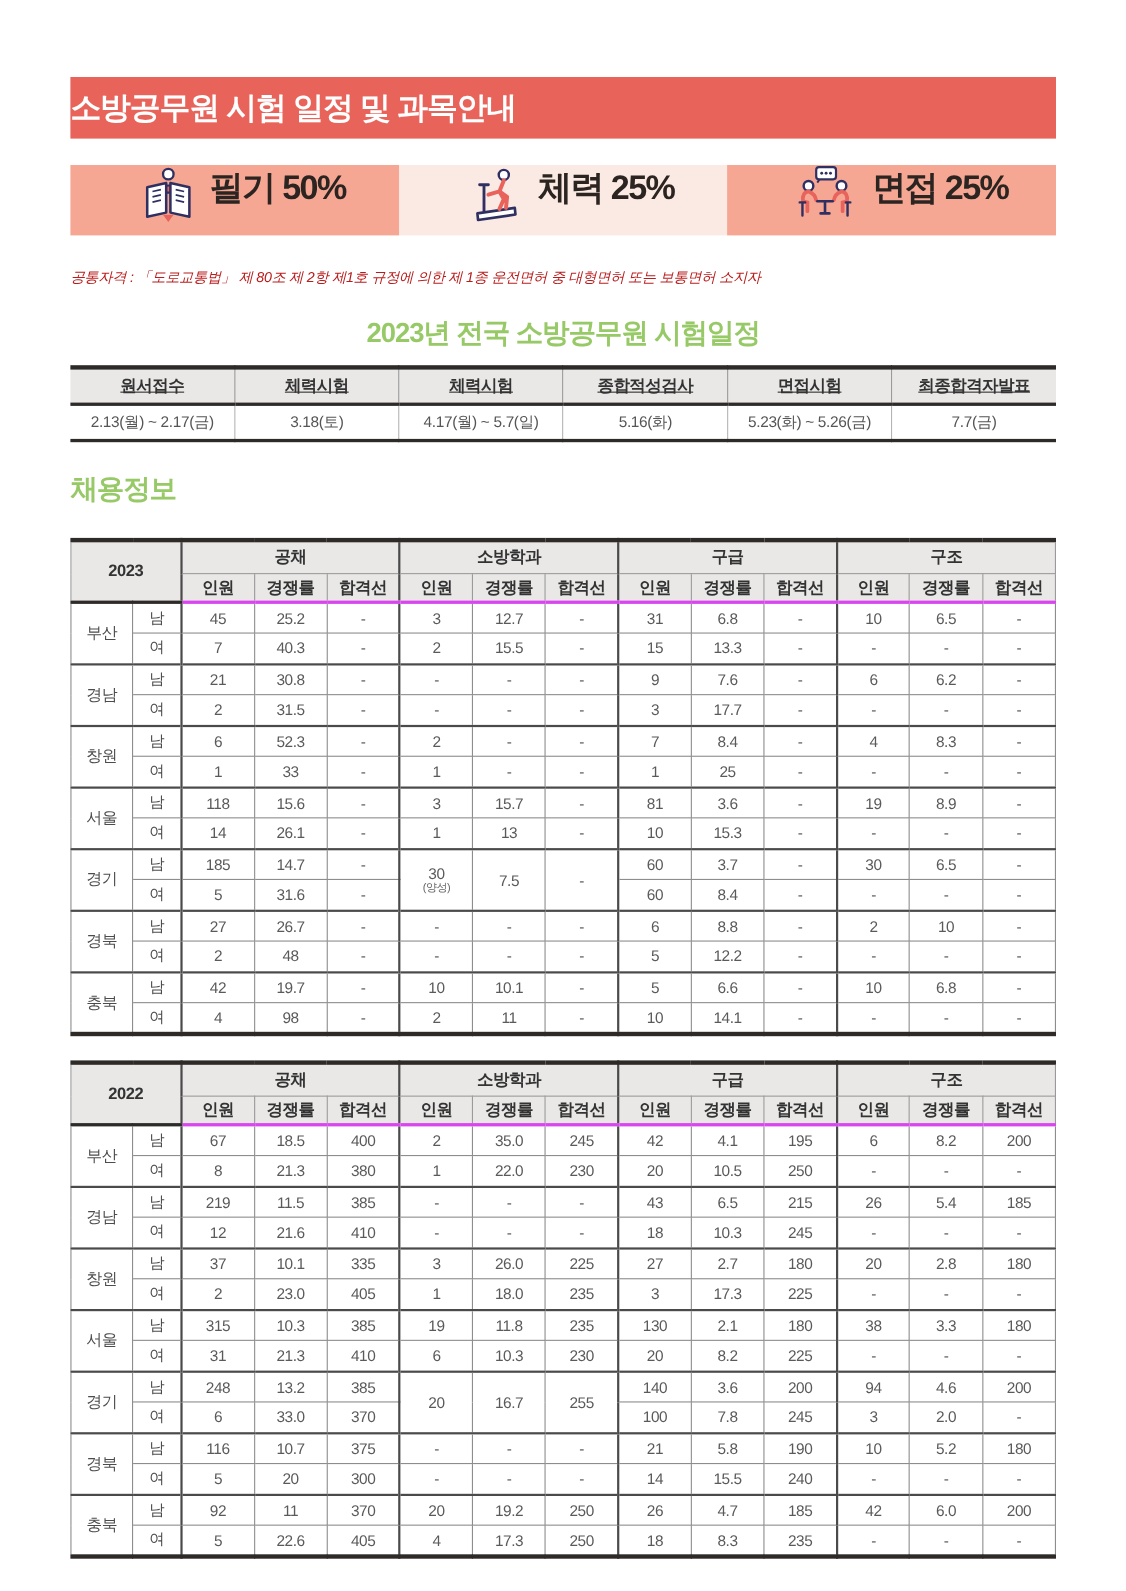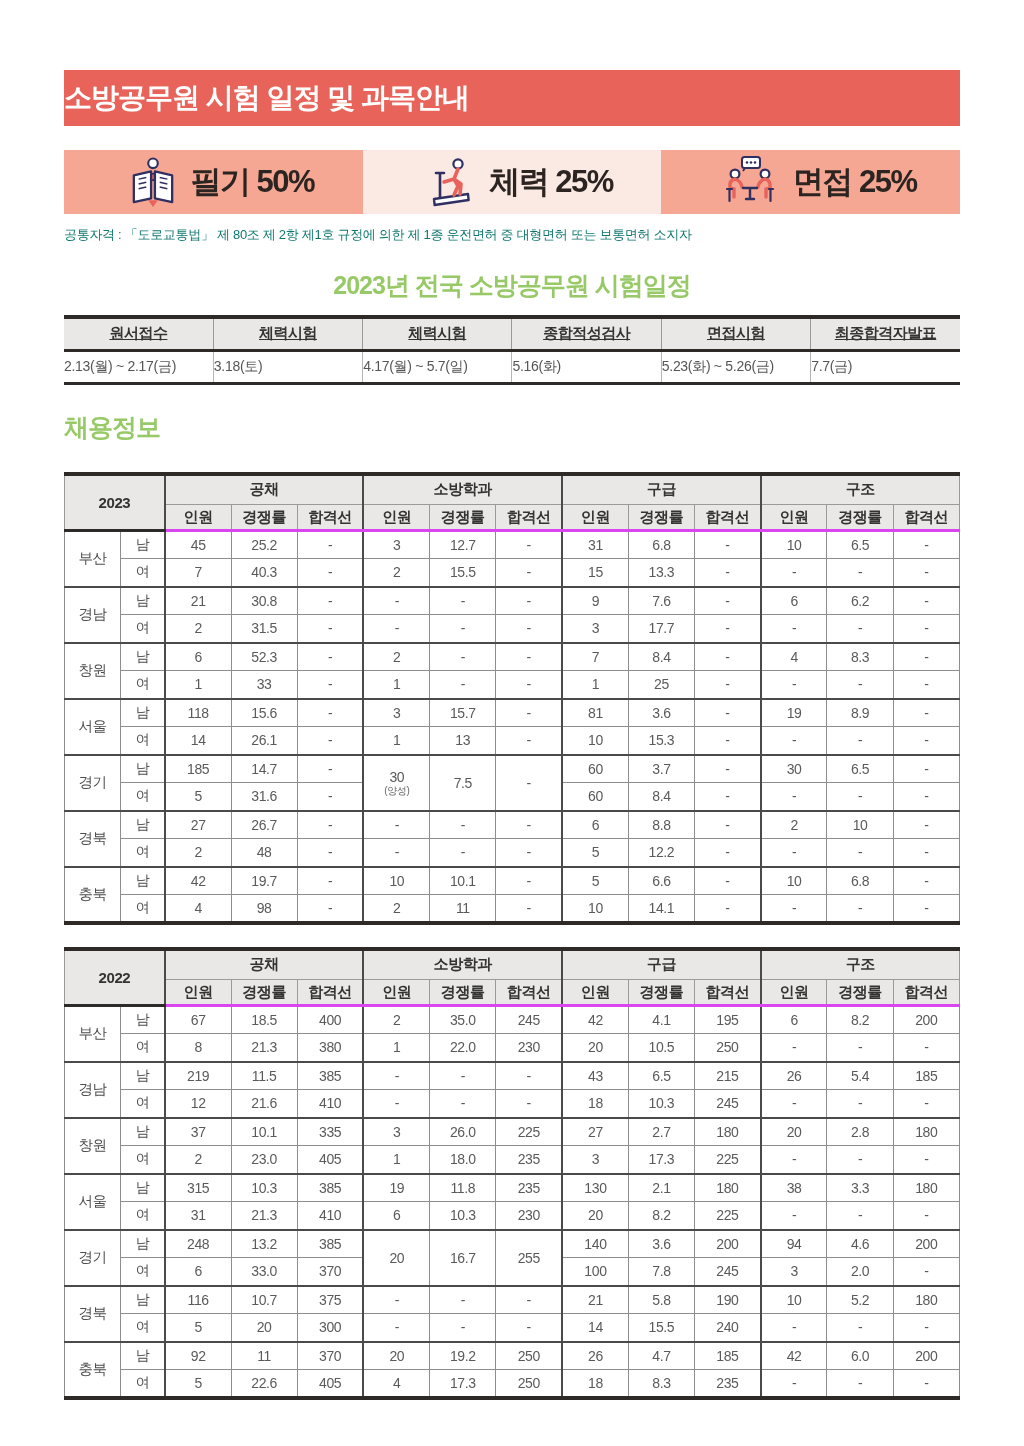--- a/index.html
+++ b/index.html
@@ -7,40 +7,40 @@
   body { font-family:"Liberation Sans", sans-serif; }
   .page { width:1024px; height:1446px; overflow:hidden; background:#fff; position:relative; }
   .content { width:896px; margin:0 auto; }
 
   
   .banner { margin-top:70px; height:56px; background:#E8645B; display:flex; align-items:center; }
   .banner .title { color:#fff; font-size:28px; font-weight:800; letter-spacing:-1px; }
 
   
   .weights { display:flex; margin-top:24px; height:64px; }
-  .weight { flex:1; display:flex; align-items:center; justify-content:center; gap:15px;padding-left:17px; }
+  .weight { flex:1; display:flex; justify-content:center; gap:15px;padding-left:17px; }
   .weight.salmon { background:#F5A794; }
   .weight.light  { background:#FBE9E3; }
   .weight .wlabel { font-size:31px; font-weight:800; color:#2B2421; letter-spacing:-1.5px; }
   .weight svg { display:block; }
 
   
-  .notes { margin-top:11px; font-size:13px; color:#0f766e; line-height:1.55; letter-spacing:-0.3px; }
+  .notes { margin-top:28px; font-size:13px; color:#b91c1c; line-height:1.55; letter-spacing:-0.3px;font-style:italic; }
 
   
   .green-heading { color:#97C967; font-size:25px; font-weight:800; letter-spacing:-1px; }
   .h-schedule { margin-top:24px;text-align:center; }
   .h-recruit  { margin-top:26px; }
 
   
   table.schedule { width:100%; border-collapse:collapse; table-layout:fixed; margin-top:13px;
                    border-top:4px solid #2e2a28; border-bottom:3px solid #2e2a28; }
   table.schedule th { background:#E9E8E7; height:33px; font-size:15px; font-weight:700; color:#333;
                       border-bottom:3px solid #2e2a28; border-left:1px solid #9a9a9a; letter-spacing:-0.5px;text-decoration:underline; }
-  table.schedule td { height:33px; text-align:left; font-size:14px; color:#555;
+  table.schedule td { height:33px; text-align:center; font-size:14px; color:#555;
                       border-left:1px solid #b5b5b5; letter-spacing:-0.3px; }
   table.schedule th:first-child, table.schedule td:first-child { border-left:none; }
 
   
   table.recruit { width:100%; border-collapse:collapse; table-layout:fixed;
                   border-top:4px solid #2e2a28; border-bottom:4px solid #2e2a28;
                   border-left:1px solid #5a5a5a; border-right:1px solid #5a5a5a; }
   .t2023 { margin-top:28px; }
   .t2022 { margin-top:22px; }
   table.recruit th, table.recruit td { text-align:center; letter-spacing:-0.4px; }

